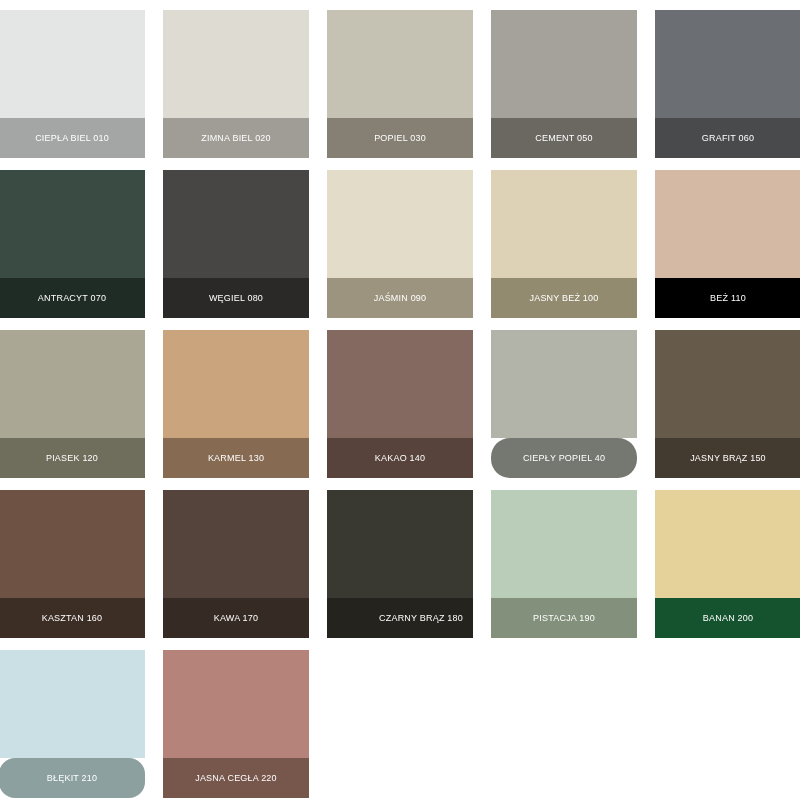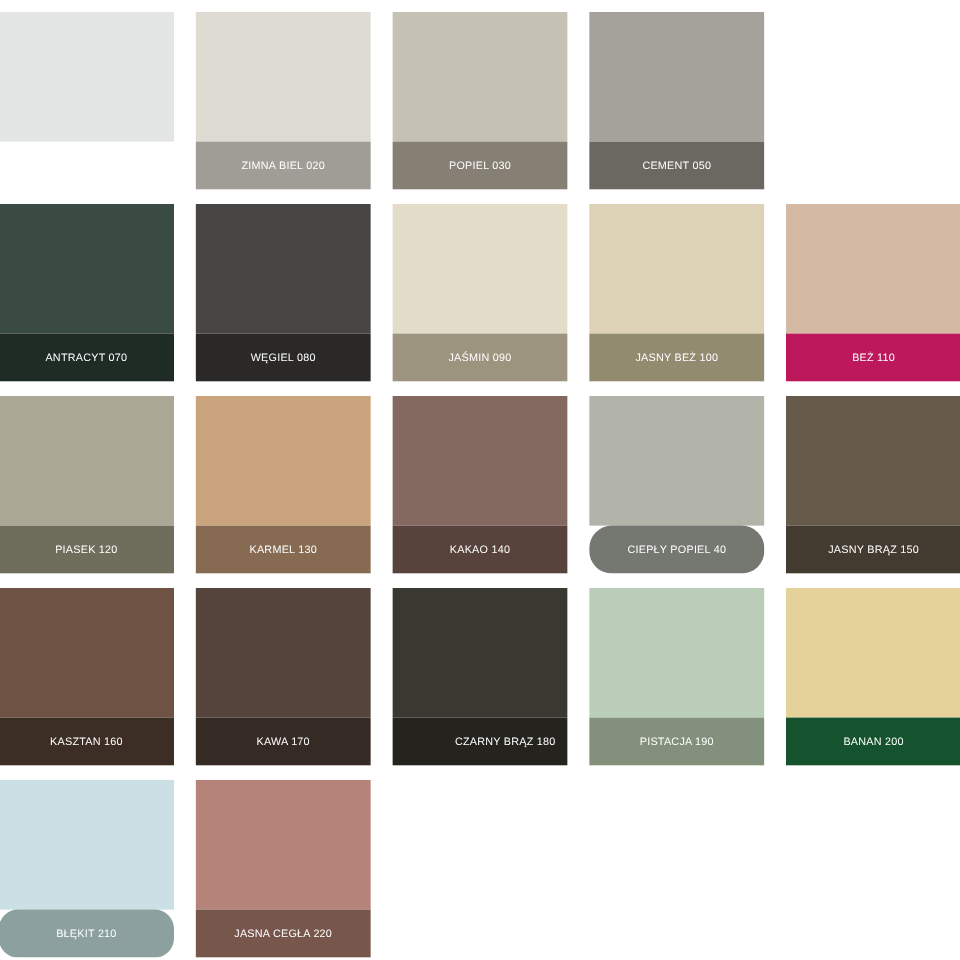--- a/index.html
+++ b/index.html
@@ -60,39 +60,48 @@
     text-align: center;
     white-space: nowrap;
   }
 </style>
 </head>
 <body>
 
 <div id="palette-grid" style="background: rgb(255, 255, 255);">
     <div class="swatch" style="left: -1px; top: 10px; width: 146px; height: 148px;">
       <div class="swatch-color" style="background: rgb(227, 230, 228);"></div>
+      <div class="swatch-label" style="background: rgb(163, 166, 164);">
+        <span class="swatch-label-text" style="color: rgb(255, 255, 255);">CIEPŁA BIEL 010</span>
+      </div>
     </div>
     <div class="swatch" style="left: 163px; top: 10px; width: 146px; height: 148px;">
       <div class="swatch-color" style="background: rgb(222, 219, 210);"></div>
       <div class="swatch-label" style="background: rgb(159, 157, 149);">
         <span class="swatch-label-text" style="color: rgb(255, 255, 255);">ZIMNA BIEL 020</span>
       </div>
     </div>
     <div class="swatch" style="left: 327px; top: 10px; width: 146px; height: 148px;">
       <div class="swatch-color" style="background: rgb(197, 194, 180);"></div>
       <div class="swatch-label" style="background: rgb(133, 127, 116);">
         <span class="swatch-label-text" style="color: rgb(255, 255, 255);">POPIEL 030</span>
       </div>
     </div>
     <div class="swatch" style="left: 491px; top: 10px; width: 146px; height: 148px;">
       <div class="swatch-color" style="background: rgb(165, 162, 156);"></div>
       <div class="swatch-label" style="background: rgb(107, 104, 98);">
         <span class="swatch-label-text" style="color: rgb(255, 255, 255); text-align: right;">CEMENT 050</span>
       </div>
     </div>
+    <div class="swatch" style="left: 655px; top: 10px; width: 146px; height: 148px;">
+      <div class="swatch-color" style="background: rgb(107, 110, 114);"></div>
+      <div class="swatch-label" style="background: rgb(72, 74, 76);">
+        <span class="swatch-label-text" style="color: rgb(255, 255, 255);">GRAFIT 060</span>
+      </div>
+    </div>
     <div class="swatch" style="left: -1px; top: 170px; width: 146px; height: 148px;">
       <div class="swatch-color" style="background: rgb(57, 75, 66);"></div>
       <div class="swatch-label" style="background: rgb(31, 43, 37);">
         <span class="swatch-label-text" style="color: rgb(255, 255, 255);">ANTRACYT 070</span>
       </div>
     </div>
     <div class="swatch" style="left: 163px; top: 170px; width: 146px; height: 148px;">
       <div class="swatch-color" style="background: rgb(72, 70, 69);"></div>
       <div class="swatch-label" style="background: rgb(43, 41, 40);">
         <span class="swatch-label-text" style="color: rgb(255, 255, 255);">WĘGIEL 080</span>
@@ -105,21 +114,21 @@
       </div>
     </div>
     <div class="swatch" style="left: 491px; top: 170px; width: 146px; height: 148px;">
       <div class="swatch-color" style="background: rgb(221, 210, 181);"></div>
       <div class="swatch-label" style="background: rgb(147, 139, 112);">
         <span class="swatch-label-text" style="color: rgb(255, 255, 255);">JASNY BEŻ 100</span>
       </div>
     </div>
     <div class="swatch" style="left: 655px; top: 170px; width: 146px; height: 148px;">
       <div class="swatch-color" style="background: rgb(212, 185, 165);"></div>
-      <div class="swatch-label" style="background: #be185d;">
+      <div class="swatch-label" style="background: #000000;">
         <span class="swatch-label-text" style="color: rgb(255, 255, 255);">BEŻ 110</span>
       </div>
     </div>
     <div class="swatch" style="left: -1px; top: 330px; width: 146px; height: 148px;">
       <div class="swatch-color" style="background: rgb(170, 168, 149);"></div>
       <div class="swatch-label" style="background: rgb(111, 109, 92);">
         <span class="swatch-label-text" style="color: rgb(255, 255, 255);">PIASEK 120</span>
       </div>
     </div>
     <div class="swatch" style="left: 163px; top: 330px; width: 146px; height: 148px;">

